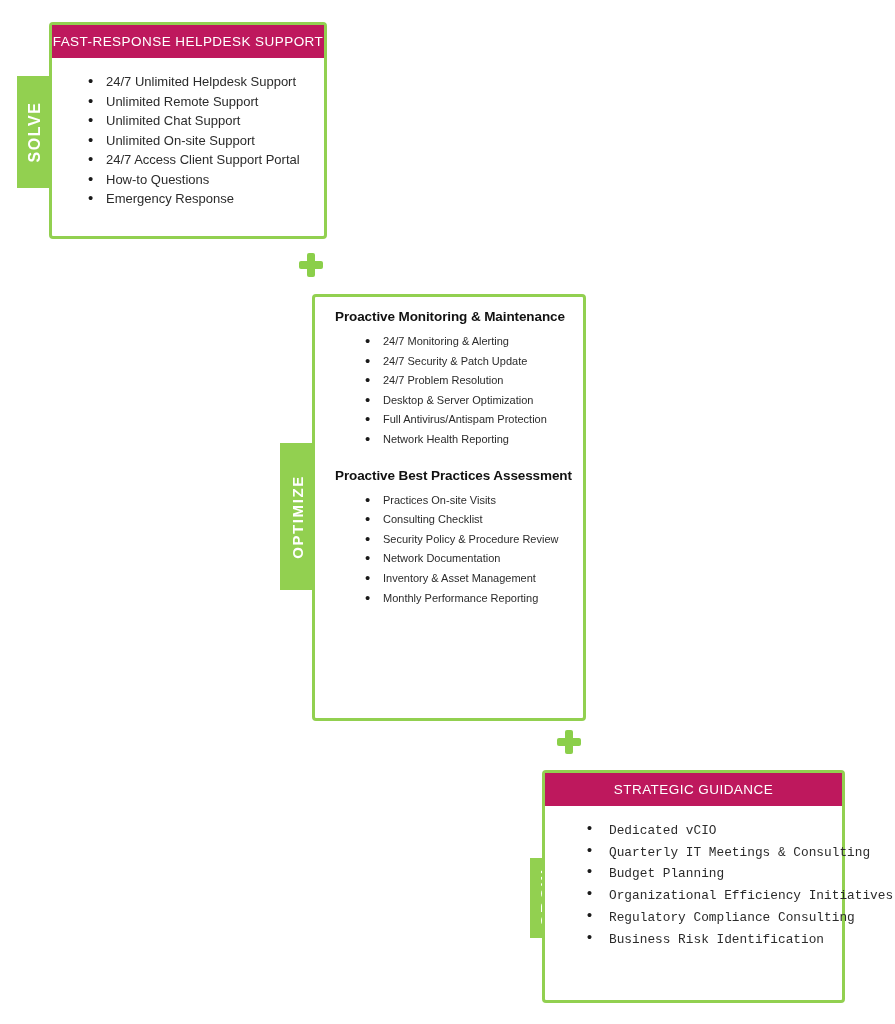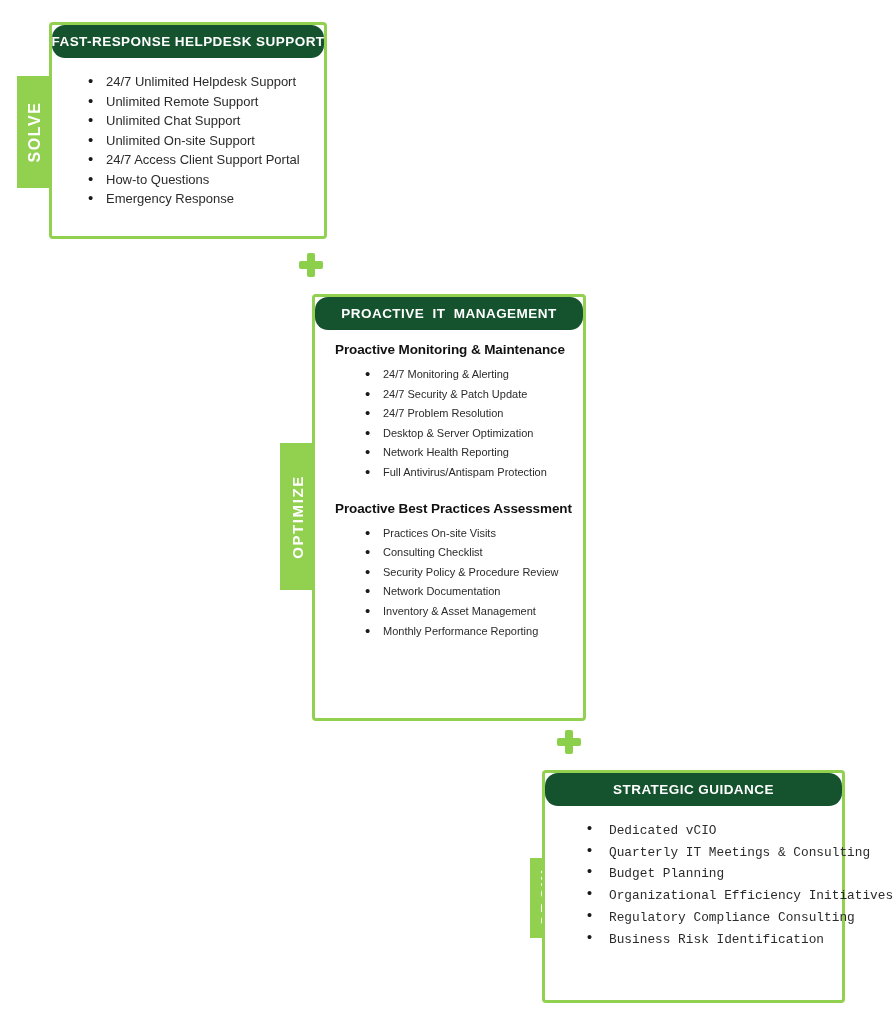--- a/index.html
+++ b/index.html
@@ -16,31 +16,30 @@
   
   .card{
     position:absolute;
     background:#ffffff;
     border:3px solid #92D050;
     border-radius:4px;
     box-sizing:border-box;
     z-index:3;
   }
   .card-header{
-    background:#14532d;
+    background:#be185d;
     color:#ffffff;
-    font-weight:bold;
+    font-weight:normal;
     text-align:center;
     letter-spacing:.45px;
     display:flex;
     align-items:center;
     justify-content:center;
     box-sizing:border-box;
     white-space:pre;
-    border-radius:13px;
   }
   .card-body{
     padding:10px 6px 6px 6px;
     box-sizing:border-box;
   }
 
   
   ul.bullets{
     margin:0;
     padding:0 0 0 0;
@@ -160,31 +159,30 @@
   <div class="plus" id="plus-1">
     <span class="bar h"></span>
     <span class="bar v"></span>
   </div>
 
   <div class="side-tab" id="tab-optimize">
     <span class="tab-label">OPTIMIZE</span>
   </div>
 
   <div class="card" id="card-optimize">
-    <div class="card-header">PROACTIVE  IT  MANAGEMENT</div>
     <div class="card-body">
 
       <div class="subhead">Proactive Monitoring &amp; Maintenance</div>
       <ul class="bullets">
         <li>24/7 Monitoring &amp; Alerting</li>
         <li>24/7 Security &amp; Patch Update</li>
         <li>24/7 Problem Resolution</li>
         <li>Desktop &amp; Server Optimization</li>
+        <li>Full Antivirus/Antispam Protection</li>
         <li>Network Health Reporting</li>
-        <li>Full Antivirus/Antispam Protection</li>
       </ul>
 
       <div class="subhead second">Proactive Best Practices Assessment</div>
       <ul class="bullets">
         <li>Practices On-site Visits</li>
         <li>Consulting Checklist</li>
         <li>Security Policy &amp; Procedure Review</li>
         <li>Network Documentation</li>
         <li>Inventory &amp; Asset Management</li>
         <li>Monthly Performance Reporting</li>

